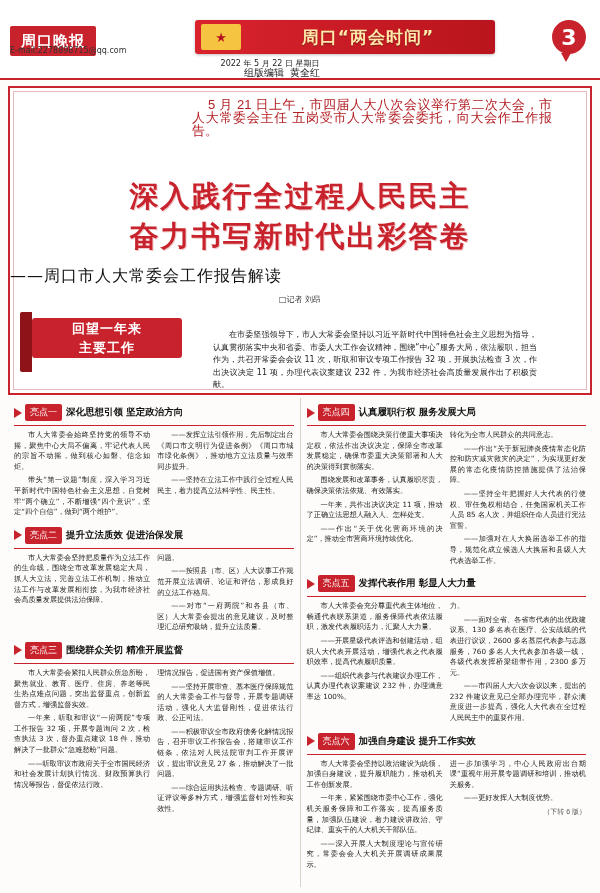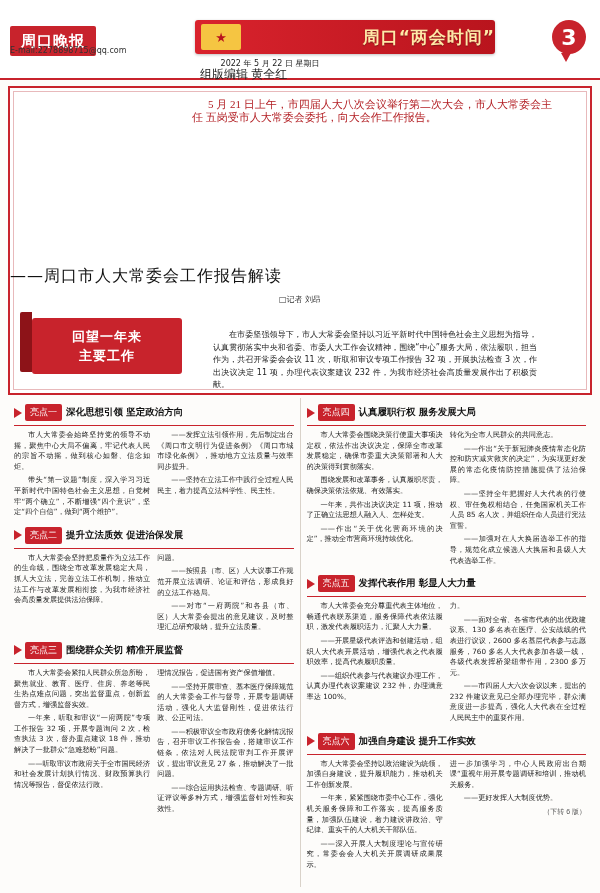--- a/index.html
+++ b/index.html
@@ -23,39 +23,39 @@
     display:flex;align-items:center;justify-content:center;
     border-radius:2px;
   }
   .meta{
     position:absolute;left:10px;top:45px;
     font-size:8px;color:#333;font-family:"DejaVu Sans", sans-serif;
     line-height:11px;
   }
   .meta2{
     position:absolute;left:200px;top:55px;
-    font-size:12px;color:#222;font-family:Liberation Sans, sans-serif;
-    text-align:left;line-height:12px;width:120px;
+    font-size:10px;color:#222;font-family:Liberation Mono, monospace;
+    text-align:right;line-height:12px;width:120px;
   }
   .banner{
     position:absolute;left:195px;top:20px;
     width:300px;height:34px;
     background:linear-gradient(90deg,#d9232d 0%,#b9141d 100%);
     border-radius:3px;
     display:flex;align-items:center;
     box-shadow:0 1px 3px rgba(0,0,0,.25);
   }
   .banner .emblem{
     width:40px;height:26px;margin-left:6px;
     background:#f5c542;border-radius:2px;
     display:flex;align-items:center;justify-content:center;
     color:#b9141d;font-size:13px;font-family:"DejaVu Sans",sans-serif;
   }
   .banner .btext{
-    flex:1;text-align:right;color:#ffe9a8;
+    flex:1;text-align:center;color:#ffe9a8;
     font-size:17px;font-weight:bold;letter-spacing:1px;
     font-family:"DejaVu Sans", sans-serif;
     text-shadow:0 1px 1px rgba(0,0,0,.35);
   }
   .pagenum{
     position:absolute;right:14px;top:20px;
     width:34px;height:34px;border-radius:50%;
     background:#c8232c;color:#fff;
     display:flex;align-items:center;justify-content:center;
     font-size:22px;font-weight:bold;font-family:"DejaVu Sans", sans-serif;
@@ -72,42 +72,42 @@
   }
 
   
   .hero{
     position:relative;margin:6px 8px 0 8px;
     border:2px solid #c8232c;height:305px;background:#fff;
   }
   .hero-inner{position:absolute;inset:3px;border:1px solid #e8b9bb;}
   .intro{
     position:absolute;left:182px;top:10px;width:360px;
-    font-size:11px;line-height:13px;color:#b32025;
-    text-align:justify;font-family:Liberation Serif, serif;
+    font-size:13px;line-height:13px;color:#b32025;
+    text-align:justify;font-family:Liberation Sans, sans-serif;
   }
   .intro p{margin:0 0 2px 0;text-indent:16px;}
   .headline{
     position:absolute;left:0;right:0;top:88px;text-align:center;
     color:#c8232c;font-weight:bold;
     font-family:"DejaVu Sans", sans-serif;
   }
   .headline .h1{font-size:29px;letter-spacing:2px;line-height:40px;
     text-shadow:1px 1px 0 #f0c9cb;}
   .sub{
     position:absolute;left:0;right:0;top:178px;text-align:left;
     font-size:16px;color:#111;font-family:"DejaVu Sans", sans-serif;
     letter-spacing:1px;
   }
   .byline{
     position:absolute;left:0;right:0;top:206px;text-align:center;
     font-size:8px;color:#333;font-family:"DejaVu Sans", sans-serif;
   }
   .ribbon{
-    position:absolute;left:22px;top:230px;width:150px;height:56px;
+    position:absolute;left:22px;top:230px;width:150px;height:40px;
     background:#c8232c;color:#fff;border-radius:3px;
     display:flex;flex-direction:column;align-items:center;justify-content:center;
     font-family:"DejaVu Sans", sans-serif;font-size:13px;line-height:19px;
     font-weight:bold;letter-spacing:1px;
   }
   .ribbon-deco{
     position:absolute;left:10px;top:224px;width:12px;height:60px;
     background:#8d1318;border-radius:2px 0 0 2px;
   }
   .hero-right-text{
@@ -172,20 +172,24 @@
     <div class="pagenum-tail"></div>
   </div>
 
   <div class="hero">
     <div class="hero-inner"></div>
 
     <div class="intro">
       <p>5 月 21 日上午，市四届人大八次会议举行第二次大会，市人大常委会主任 五岗受市人大常委会委托，向大会作工作报告。</p>
     </div>
 
+    <div class="headline">
+      <div class="h1">深入践行全过程人民民主</div>
+      <div class="h1">奋力书写新时代出彩答卷</div>
+    </div>
     <div class="sub">——周口市人大常委会工作报告解读</div>
     <div class="byline">□记者 刘昂</div>
 
     <div class="ribbon-deco"></div>
     <div class="ribbon">
       <span>回望一年来</span>
       <span>主要工作</span>
     </div>
 
     <div class="hero-right-text">

